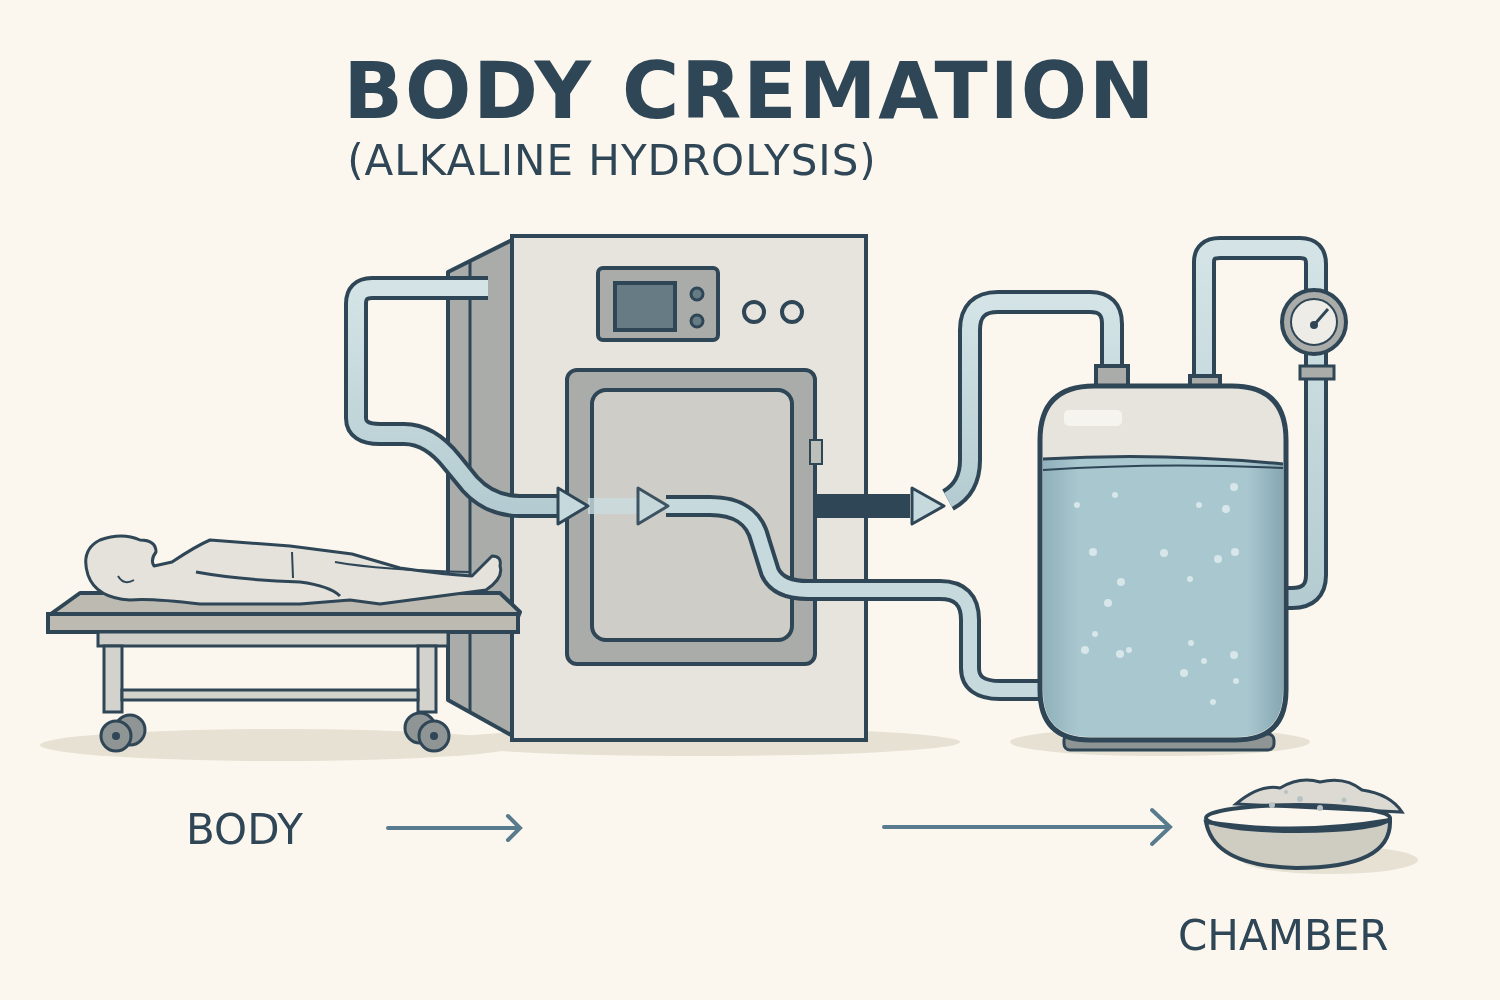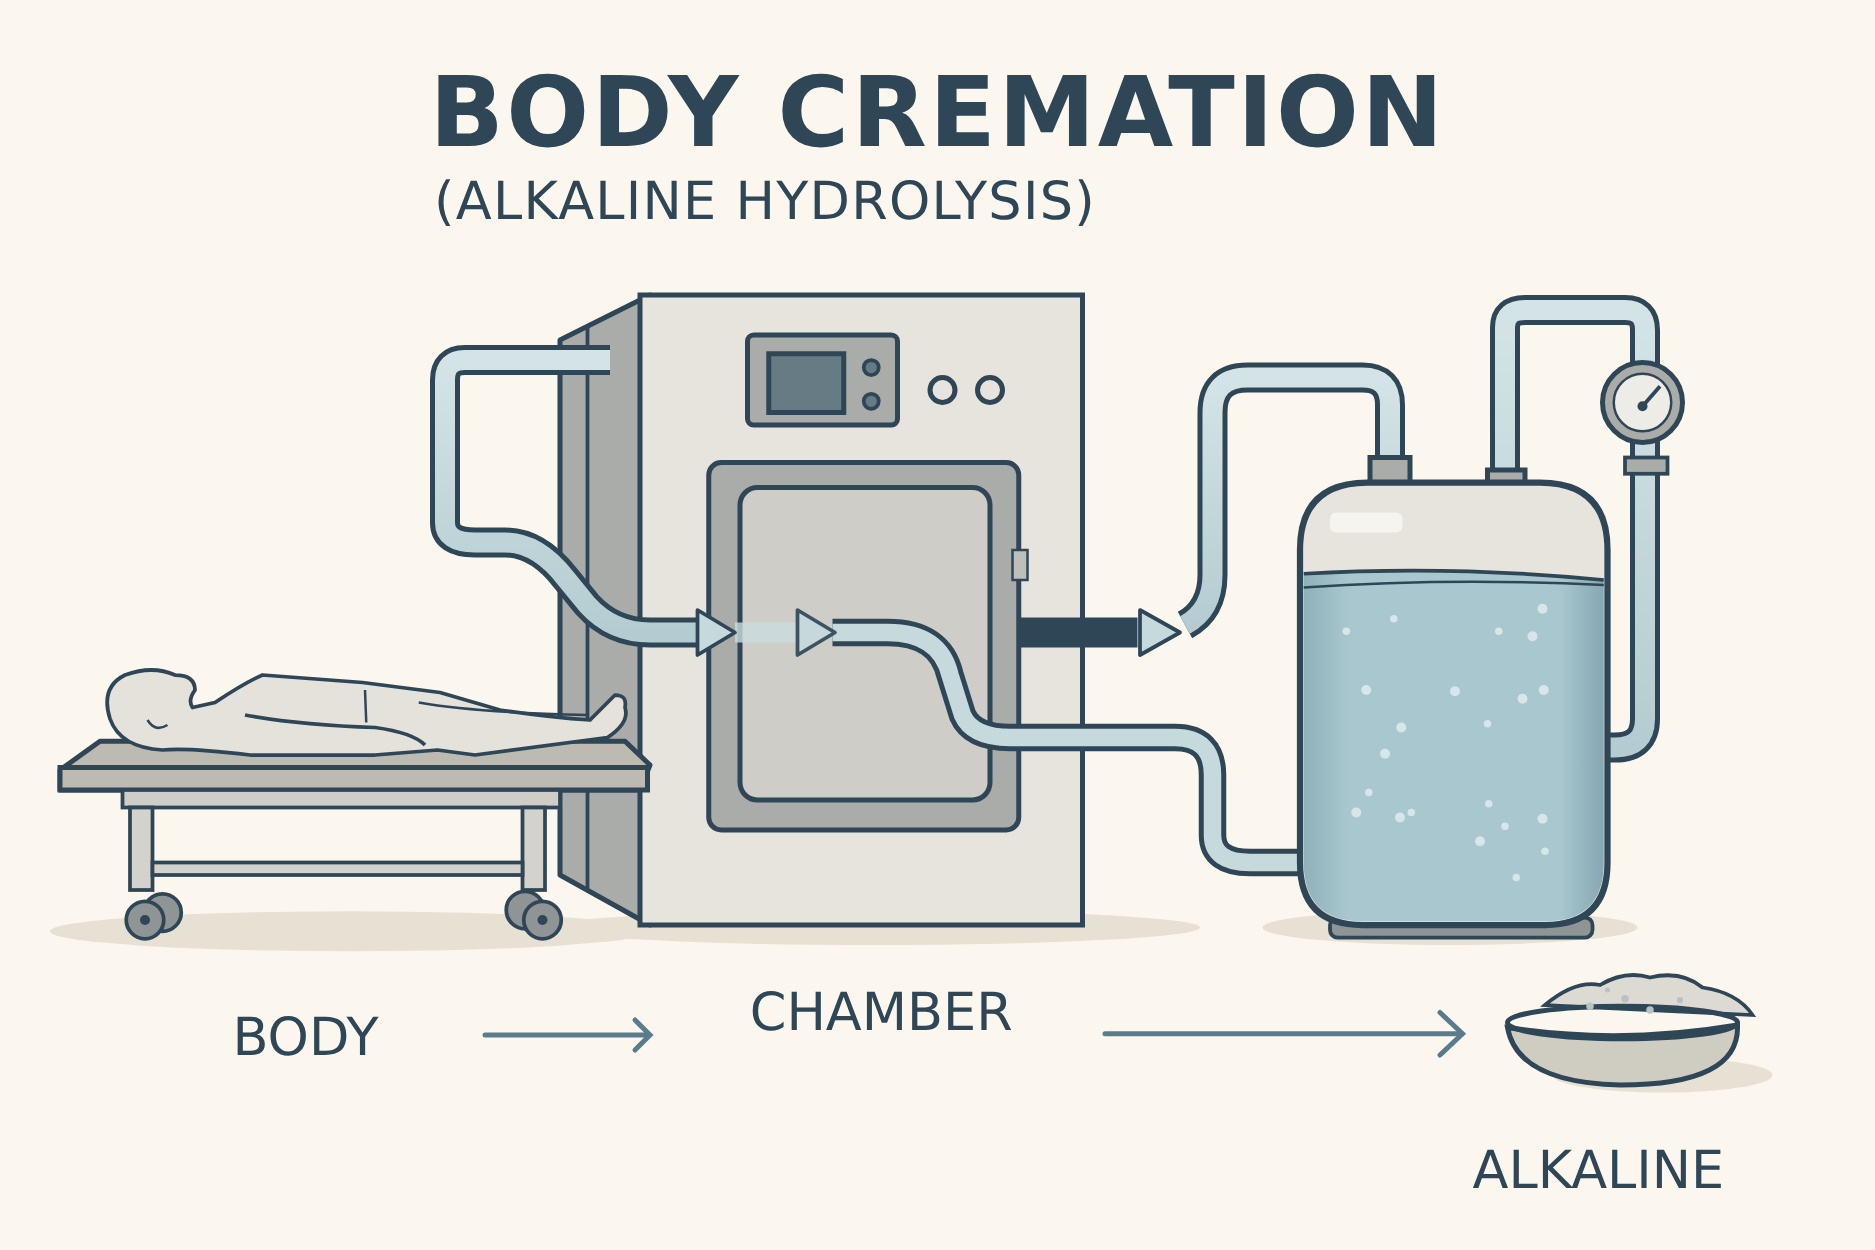--- a/index.html
+++ b/index.html
@@ -168,15 +168,14 @@
         <circle cx="1300" cy="799" r="3"></circle>
         <circle cx="1320" cy="808" r="3"></circle>
         <circle cx="1344" cy="800" r="2.5"></circle>
         <circle cx="1286" cy="792" r="2"></circle>
       </g>
   </g>
 </svg>
 
 <div class="label" style="left:186px;top:806px;">BODY</div>
 <div class="label" style="left:540px;top:786px;width:330px;">
-  <div>CHAMBER</div>
 </div>
-<div class="label" style="left:1178px;top:912px;">ALKALINE</div>
+<div class="label" style="left:1178px;top:912px;">CHAMBER</div>
 
 </body></html>

